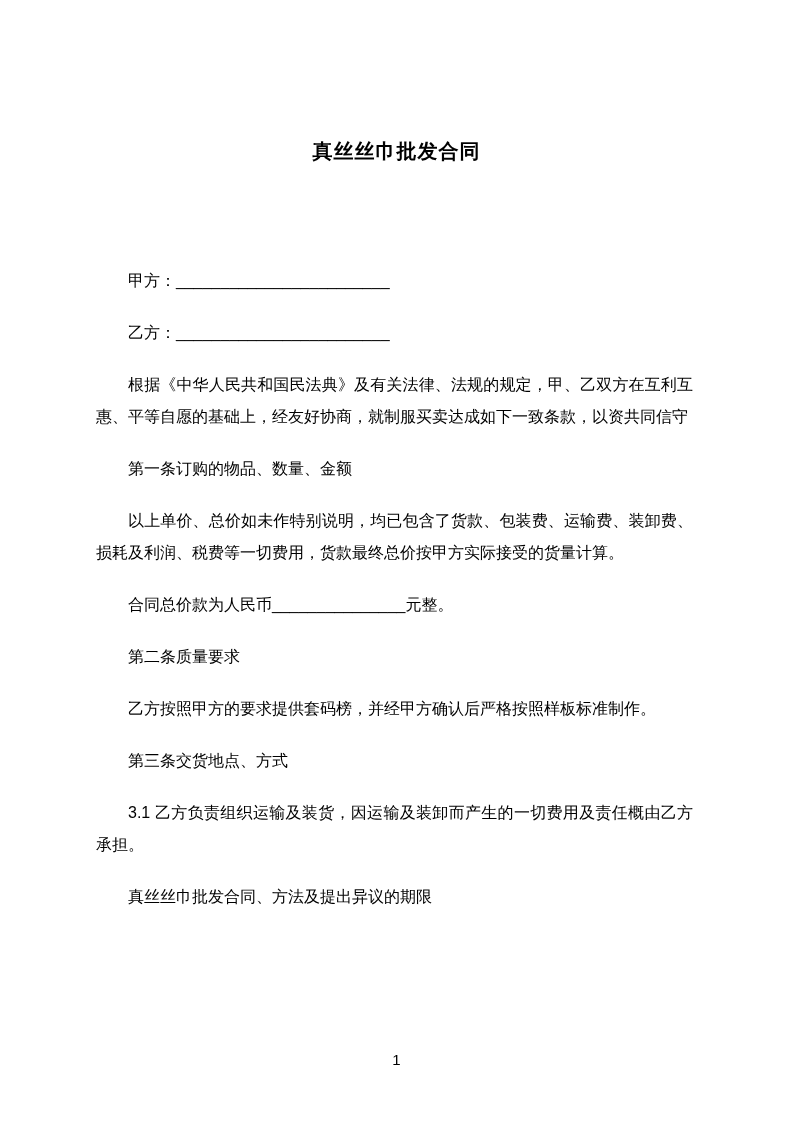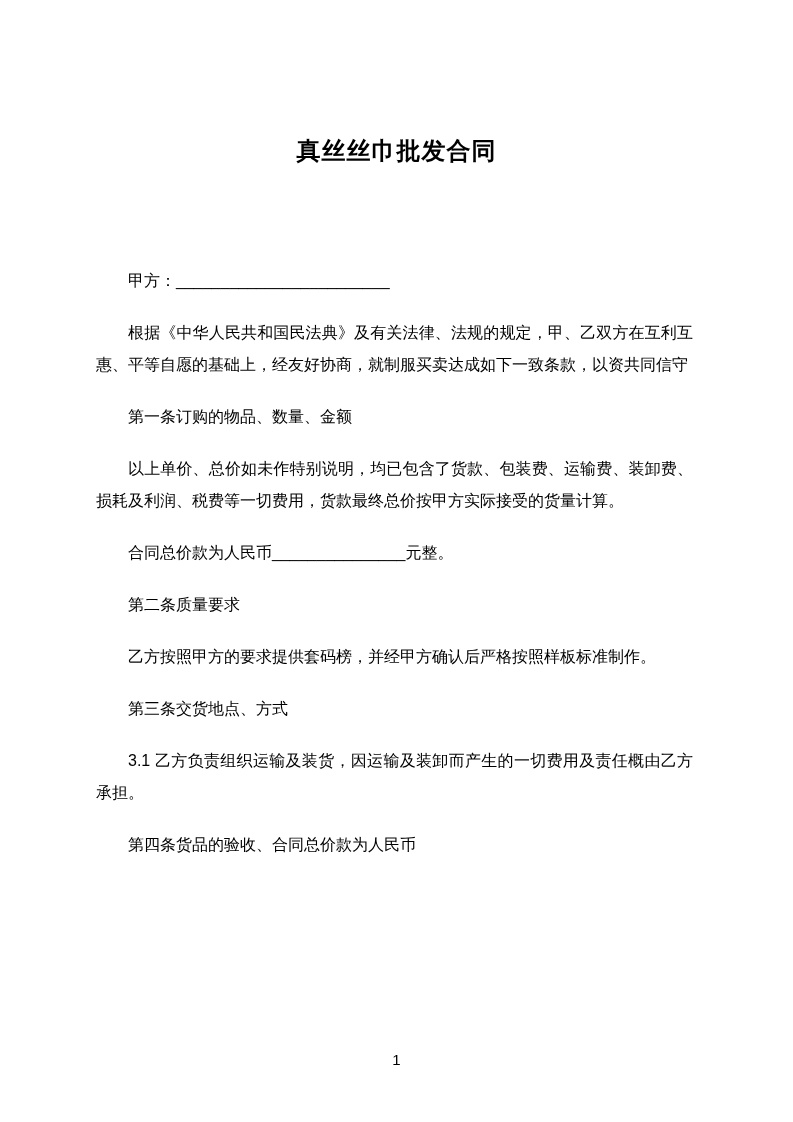--- a/index.html
+++ b/index.html
@@ -15,21 +15,21 @@
     background: #ffffff;
     color: #000000;
     font-family: "Liberation Sans", "DejaVu Sans", sans-serif;
     overflow: hidden;
     box-sizing: border-box;
   }
   .doc-title {
     margin: 0;
     padding-top: 135px;
     text-align: center;
-    font-size: 24px;
+    font-size: 20px;
     font-weight: bold;
     line-height: 32px;
     letter-spacing: 1px;
   }
   .doc-body {
     margin: 98px 96px 0 96px;
   }
   .para {
     margin: 20px 4px 0 0;
     font-size: 16px;
@@ -63,37 +63,38 @@
 <body>
 
 <div class="page">
 
   <h1 class="doc-title">真丝丝巾批发合同</h1>
 
   <div class="doc-body">
 
     <p class="para fill-line"><span>甲方：</span><span class="blank">________________________</span></p>
 
+    <p class="para fill-line"><span>乙方：</span><span class="blank">________________________</span></p>
 
     <p class="para">根据《中华人民共和国民法典》及有关法律、法规的规定，甲、乙双方在互利互惠、平等自愿的基础上，经友好协商，就制服买卖达成如下一致条款，以资共同信守</p>
 
     <p class="para heading">第一条订购的物品、数量、金额</p>
 
     <p class="para">以上单价、总价如未作特别说明，均已包含了货款、包装费、运输费、装卸费、损耗及利润、税费等一切费用，货款最终总价按甲方实际接受的货量计算。</p>
 
     <p class="para fill-line"><span>合同总价款为人民币</span><span class="blank">_______________</span><span>元整。</span></p>
 
     <p class="para heading">第二条质量要求</p>
 
     <p class="para">乙方按照甲方的要求提供套码榜，并经甲方确认后严格按照样板标准制作。</p>
 
     <p class="para heading">第三条交货地点、方式</p>
 
     <p class="para">3.1 乙方负责组织运输及装货，因运输及装卸而产生的一切费用及责任概由乙方承担。</p>
 
 
-    <p class="para heading">第四条货品的验收、合同总价款为人民币</p>
+    <p class="para heading">真丝丝巾批发合同、方法及提出异议的期限</p>
 
   </div>
 
   <div class="page-number">1</div>
 
 </div>
 
 </body></html>

